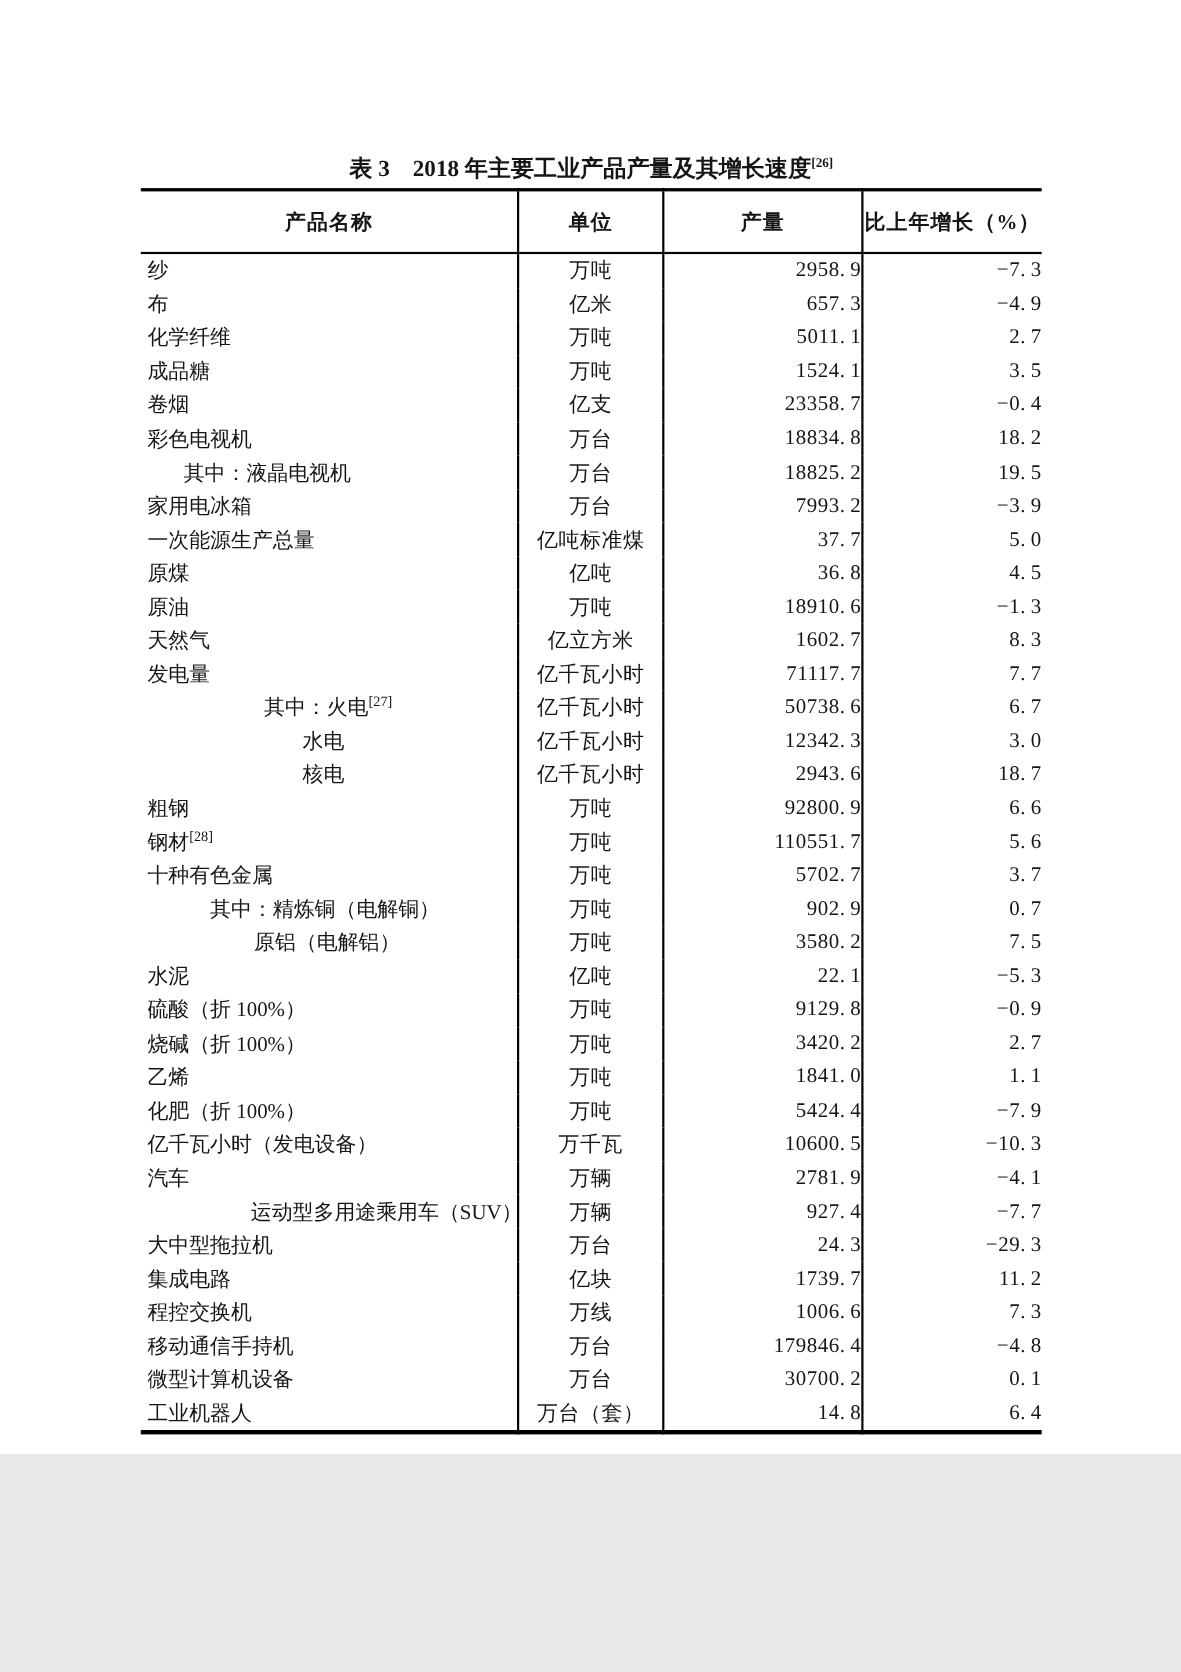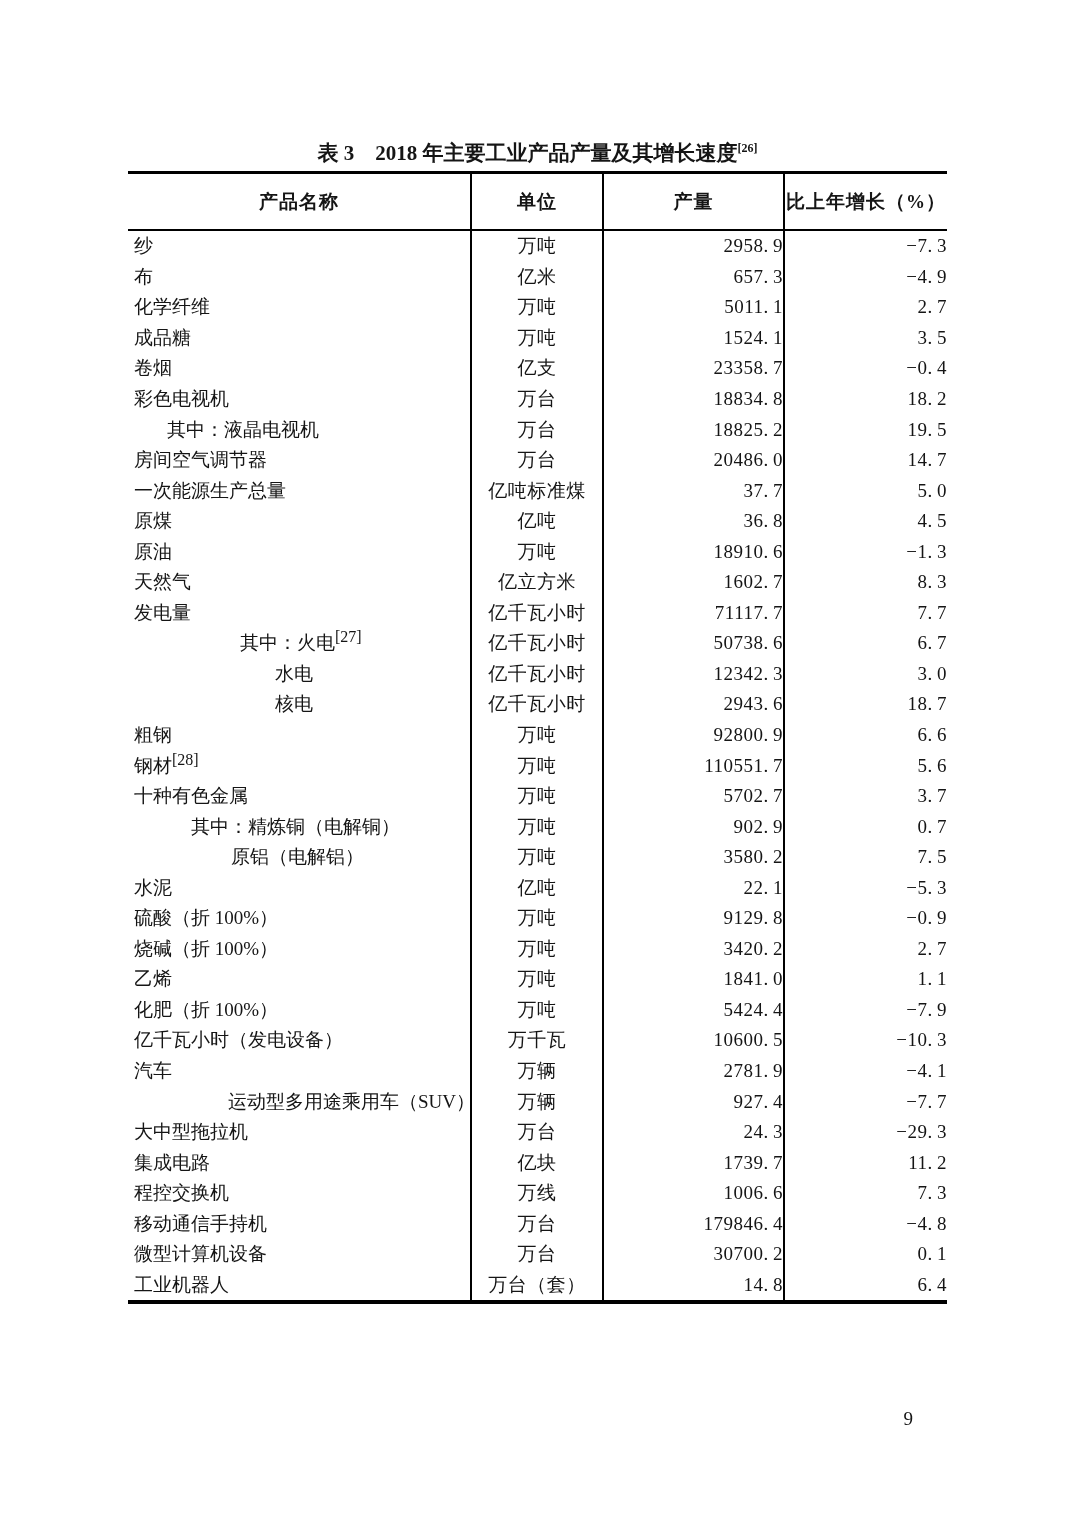--- a/index.html
+++ b/index.html
@@ -3,21 +3,21 @@
 <meta charset="utf-8">
 <style>
   html, body {
     margin: 0;
     padding: 0;
     background: #e8e8e8;
   }
   .page {
     position: relative;
     width: 1074px;
-    height: 1520px;
+    height: 1322px;
     background: #ffffff;
     font-family: "Liberation Serif", "DejaVu Serif", serif;
     color: #151515;
     overflow: hidden;
   }
   .content {
     position: absolute;
     left: 128px;
     top: 140px;
     width: 819px;
@@ -65,21 +65,21 @@
     font-size: 19px;
     padding: 0;
     vertical-align: middle;
     white-space: nowrap;
   }
   td.c-name { text-align: left; padding-left: 6px; }
   td.c-unit { text-align: center; letter-spacing: 0.5px; }
   td.c-out  { text-align: right; padding-right: 41px; letter-spacing: 0.5px; }
   td.c-gro  { text-align: right; padding-right: 36px; letter-spacing: 0.5px; }
   td.c-name .fn {
-    font-size: 16px;
+    font-size: 13px;
     vertical-align: super;
     line-height: 0;
   }
   .page-number {
     position: absolute;
     top: 1408px;
     right: 161px;
     font-size: 19px;
   }
 </style>
@@ -143,24 +143,24 @@
     <td class="c-out">18834. 8</td>
     <td class="c-gro">18. 2</td>
   </tr>
           <tr>
     <td class="c-name" style="padding-left: 39px;"><span class="nm">其中：液晶电视机</span><span class="fn"></span></td>
     <td class="c-unit">万台</td>
     <td class="c-out">18825. 2</td>
     <td class="c-gro">19. 5</td>
   </tr>
           <tr>
-    <td class="c-name" style="padding-left: 6px;"><span class="nm">房间空气调节器</span><span class="fn"></span></td>
-    <td class="c-unit">万台</td>
-    <td class="c-out">20486. 0</td>
-    <td class="c-gro">14. 7</td>
+    <td class="c-name" style="padding-left: 6px;"><span class="nm">家用电冰箱</span><span class="fn"></span></td>
+    <td class="c-unit">万台</td>
+    <td class="c-out">7993. 2</td>
+    <td class="c-gro">−3. 9</td>
   </tr>
           <tr>
     <td class="c-name" style="padding-left: 6px;"><span class="nm">一次能源生产总量</span><span class="fn"></span></td>
     <td class="c-unit">亿吨标准煤</td>
     <td class="c-out">37. 7</td>
     <td class="c-gro">5. 0</td>
   </tr>
           <tr>
     <td class="c-name" style="padding-left: 6px; margin-left: 48px;"><span class="nm">原煤</span><span class="fn"></span></td>
     <td class="c-unit">亿吨</td>

